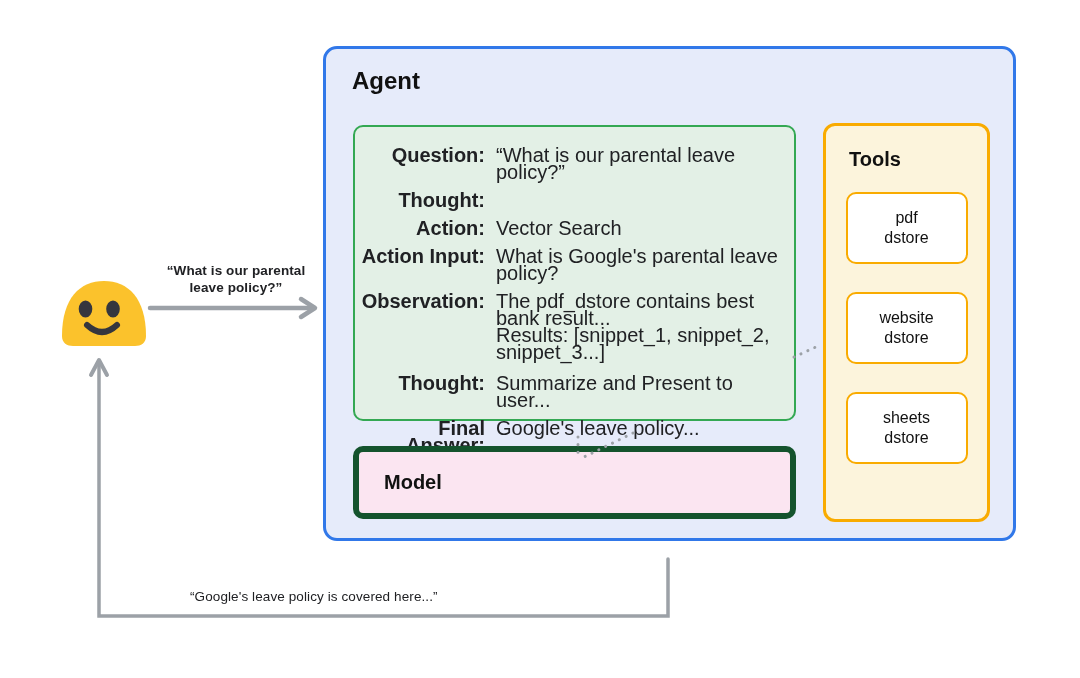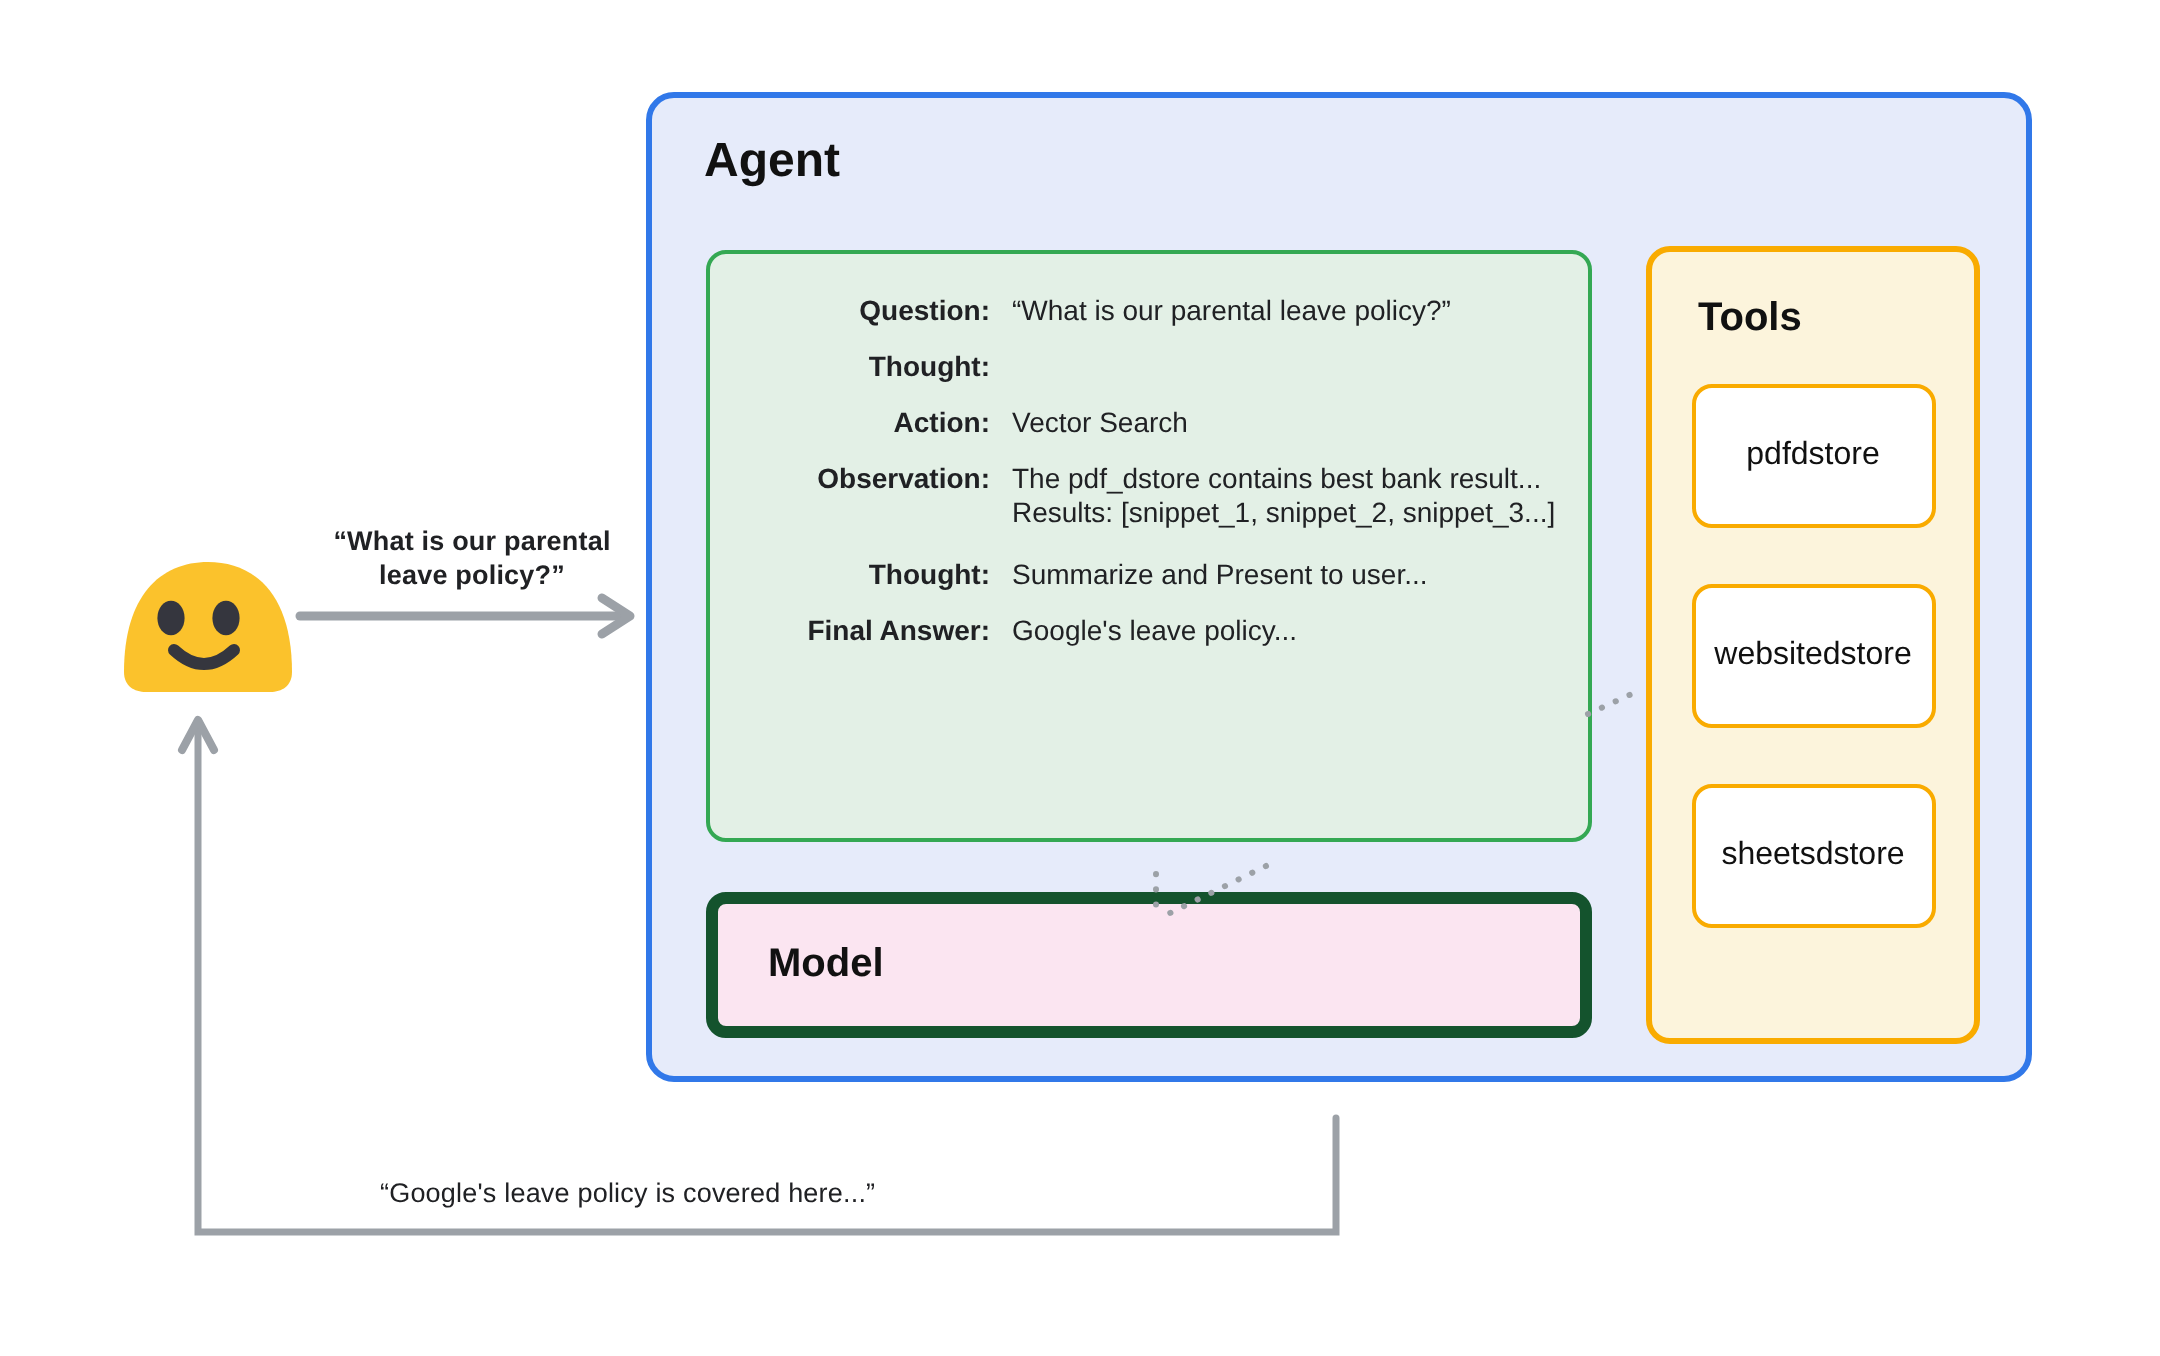--- a/index.html
+++ b/index.html
@@ -20,37 +20,37 @@
     font-size:13.5px;line-height:17px;font-weight:500;letter-spacing:.1px;}
 
   
   .agent-box{position:absolute;left:323px;top:46px;width:693px;height:495px;box-sizing:border-box;
     background:#E6EBFA;border:3px solid #3178E9;border-radius:14px;}
   .agent-title{position:absolute;left:26px;top:18px;font-size:24px;font-weight:600;color:#111;}
 
   
   .trace-box{position:absolute;left:27px;top:76px;width:443px;height:296px;box-sizing:border-box;
     background:#E3F0E6;border:2.5px solid #34A853;border-radius:10px;padding:20px 10px 0 0;}
-  .trace-row{display:flex;margin-bottom:11px;font-size:14px;line-height:17px;margin-left:10px;}
+  .trace-row{display:flex;margin-bottom:11px;font-size:20px;line-height:17px;}
   .trace-row.gap-before{margin-top:14px;}
   .trace-label{width:130px;min-width:130px;text-align:right;font-weight:700;margin-right:11px;}
   .trace-value{flex:1;font-weight:400;}
 
   
   .model-box{position:absolute;left:27px;top:397px;width:443px;height:73px;box-sizing:border-box;
     background:#FBE5F1;border:6px solid #14532d;border-radius:10px;display:flex;align-items:center;}
   .model-title{margin-left:25px;font-size:20px;font-weight:600;color:#111;}
 
   
   .tools-box{position:absolute;left:497px;top:74px;width:167px;height:399px;box-sizing:border-box;
     background:#FCF4DC;border:3px solid #F9AB00;border-radius:12px;padding-left:45px;}
   .tools-title{position:absolute;left:23px;top:22px;font-size:20px;font-weight:600;color:#111;}
   .tool-card{position:absolute;left:50%;transform:translateX(-50%);width:122px;height:72px;box-sizing:border-box;
     background:#ffffff;border:2.5px solid #F9AB00;border-radius:10px;
-    display:flex;flex-direction:row;align-items:center;justify-content:center;
+    display:flex;flex-direction:column;align-items:center;justify-content:center;
     font-size:16px;line-height:20px;font-weight:500;color:#111;}
   .tool-card.pos-1{top:66px;}
   .tool-card.pos-2{top:166px;}
   .tool-card.pos-3{top:266px;}
 </style>
 </head>
 <body>
 
 <div class="canvas">
 
@@ -88,20 +88,24 @@
         <div class="trace-value">“What is our parental leave policy?”</div>
       </div>
       <div class="trace-row">
         <div class="trace-label">Thought:</div>
       </div>
       <div class="trace-row">
         <div class="trace-label">Action:</div>
         <div class="trace-value">Vector Search</div>
       </div>
       <div class="trace-row">
+        <div class="trace-label">Action Input:</div>
+        <div class="trace-value">What is Google's parental leave policy?</div>
+      </div>
+      <div class="trace-row">
         <div class="trace-label">Observation:</div>
         <div class="trace-value">
           <div>The pdf_dstore contains best bank result...</div>
           <div>Results: [snippet_1, snippet_2, snippet_3...]</div>
         </div>
       </div>
       <div class="trace-row gap-before">
         <div class="trace-label">Thought:</div>
         <div class="trace-value">Summarize and Present to user...</div>
       </div>

